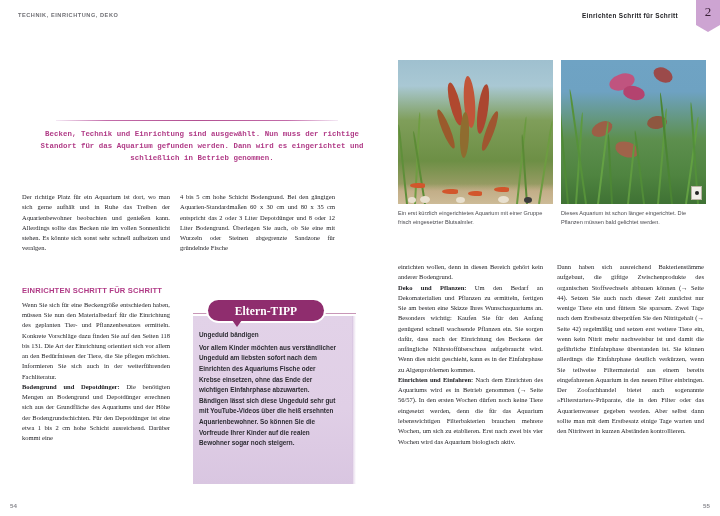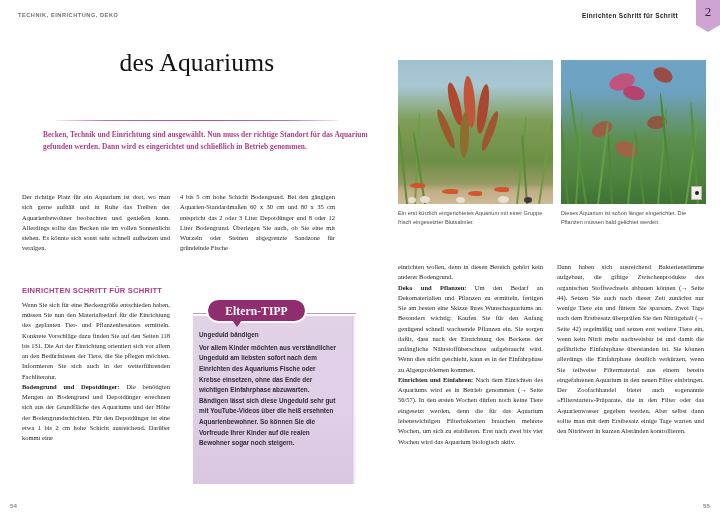--- a/index.html
+++ b/index.html
@@ -85,24 +85,25 @@
     left: 56px;
     top: 120px;
     width: 282px;
     height: 1.4px;
     background: linear-gradient(90deg, #f2e5f3 0%, #b9539b 18%, #a6327f 50%, #b9539b 82%, #f2e5f3 100%);
     opacity: .85;
   }
 
   .intro {
     position: absolute;
-    left: 43px;
+    left: 31px;
     top: 129px;
     width: 342px;
-    font-family: Liberation Serif, serif;
+    text-align: center;
+    font-family: Liberation Mono, monospace;
     font-size: 7.4px;
     line-height: 1.62;
     font-weight: 700;
     color: #b03a86;
     letter-spacing: 0.05px;
   }
 
   
   .col {
     position: absolute;
@@ -235,21 +236,21 @@
     top: 313px;
     width: 163px;
     height: 1px;
     background: #b6739f;
     opacity: .75;
   }
   .tipbox-badge {
     position: absolute;
     left: 208px;
     top: 300px;
-    width: 97px;
+    width: 116px;
     height: 21px;
     border-radius: 11px;
     background: #8f2d6e;
     display: flex;
     align-items: center;
     justify-content: center;
     box-shadow: 0 0 0 2px #ffffff;
   }
   .tipbox-badge span {
     font-family: "Liberation Serif", serif;
@@ -307,21 +308,20 @@
 
 <div class="page">
 
   <div class="runhead-left">TECHNIK, EINRICHTUNG, DEKO</div>
   <div class="runhead-right">Einrichten Schritt für Schritt</div>
   <div class="chapter-tab">
     <span>2</span>
   </div>
 
   <div class="title">
-    <span class="l2">des Aquariums</span>
   </div>
   <div class="rule-gradient"></div>
 
   <div class="intro">Becken, Technik und Einrichtung sind ausgewählt. Nun muss der richtige Standort für das Aquarium gefunden werden. Dann wird es eingerichtet und schließlich in Betrieb genommen.</div>
 
   <div class="col" id="lp-c1a">
     <p>Der richtige Platz für ein Aquarium ist dort, wo man sich gerne aufhält und in Ruhe das Treiben der Aquarienbewohner beobachten und genießen kann. Allerdings sollte das Becken nie im vollen Sonnenlicht stehen. Es könnte sich sonst sehr schnell aufheizen und veralgen.</p>
   </div>
 
   <div class="col" id="lp-c2a">

